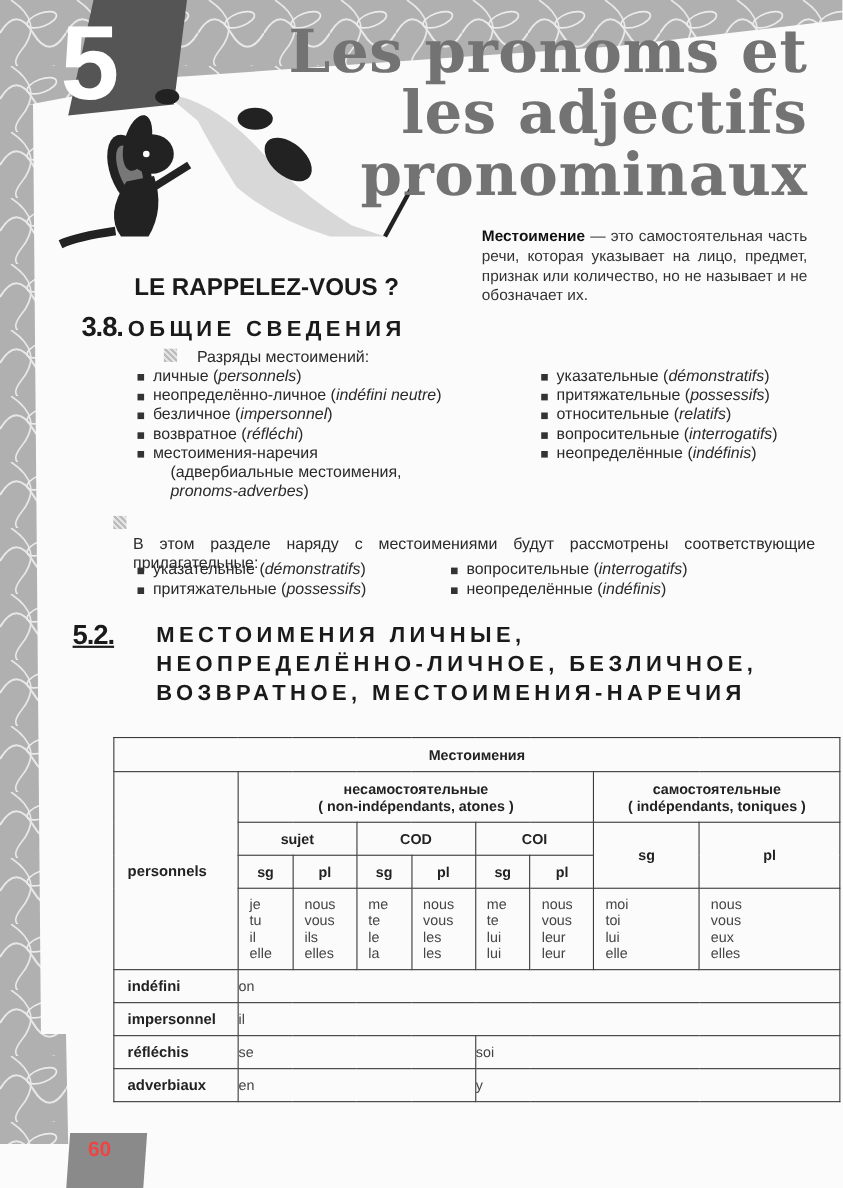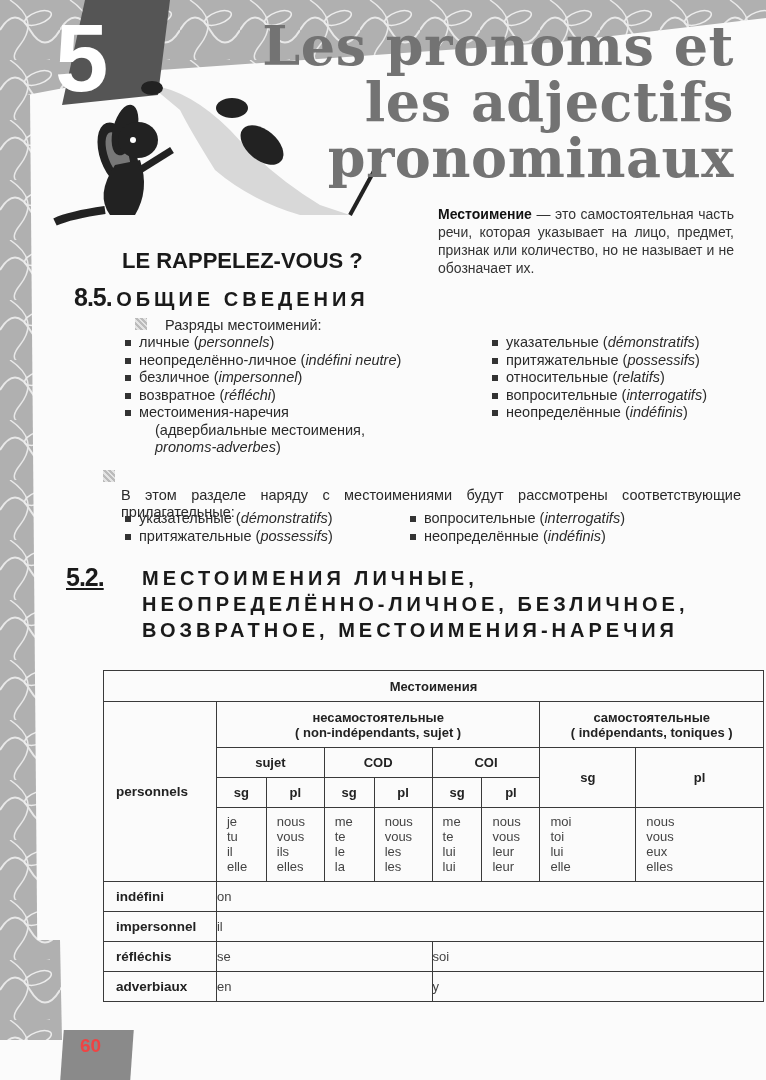--- a/index.html
+++ b/index.html
@@ -26,21 +26,21 @@
   .sec52 .lines { position:absolute; left:76px; top:0; white-space:nowrap; font-size:20px; letter-spacing:4px; line-height:26px; }
   .sec52 .sec-num { position:absolute; left:0; top:-2px;text-decoration:underline; }
 
   .note-marker { display:inline-block; width:12px; height:12px; background:repeating-linear-gradient(45deg,#bbb 0 2px,#e4e4e4 2px 4px); }
   .block { position:absolute; font-size:14.5px; line-height:17.5px; color:#2a2a2a; }
   .block ul { list-style:none; margin:0; padding:0; }
   .block li { position:relative; padding-left:16px; }
   .block li::before { content:""; position:absolute; left:2px; top:6px; width:6px; height:6px; background:#333; }
   .block i { font-style:italic; }
 
-  .intro1 { left:103px; top:317px;padding-left:32px; }
+  .intro1 { left:117px; top:317px;padding-left:32px; }
   .intro1 .lbl { margin-left:18px; }
   .list-left { left:123px; top:334px; width:330px; }
   .list-left .cont { padding-left:16px; }
   .list-right { left:490px; top:334px; width:260px; }
 
   .intro2 { left:103px; top:469px; width:645px; }
   .intro2 .txt { margin-left:18px; display:inline-block; width:620px; vertical-align:top; text-align:justify; }
   .adj-left { left:123px; top:510px; }
   .adj-right { left:408px; top:510px; }
 
@@ -100,21 +100,21 @@
   <div>Les pronoms et</div>
   <div>les adjectifs</div>
   <div>pronominaux</div>
 </div>
 
 <div class="definition"><b>Местоимение</b><span> — это самостоятельная часть речи, которая указывает на лицо, предмет, признак или количество, но не называет и не обозначает их.</span></div>
 
 <div class="rappel">LE RAPPELEZ-VOUS ?</div>
 
 <div class="sec-head sec51">
-  <span class="sec-num">8.5.</span>
+  <span class="sec-num">3.8.</span>
   <span class="sec-title">ОБЩИЕ СВЕДЕНИЯ</span>
 </div>
 
 <div class="block intro1">
   <span class="note-marker"></span><span class="lbl">Разряды местоимений:</span>
 </div>
 
 <div class="block list-left">
   <ul>
     <li><span>личные (</span><i>personnels</i><span>)</span></li>
@@ -177,21 +177,21 @@
       <col style="width:128px">
   </colgroup>
   <tbody>
       <tr style="height:31px">
     <th colspan="9">Местоимения</th>
   </tr>
   <tr style="height:46px">
     <td rowspan="4" class="rowhead">personnels</td>
     <th colspan="6">
           <div>несамостоятельные</div>
-          <div>( non-indépendants, sujet )</div>
+          <div>( non-indépendants, atones )</div>
         </th>
     <th colspan="2">
           <div>самостоятельные</div>
           <div>( indépendants, toniques )</div>
         </th>
   </tr>
   <tr style="height:30px">
     <th colspan="2">sujet</th>
     <th colspan="2">COD</th>
     <th colspan="2">COI</th>

